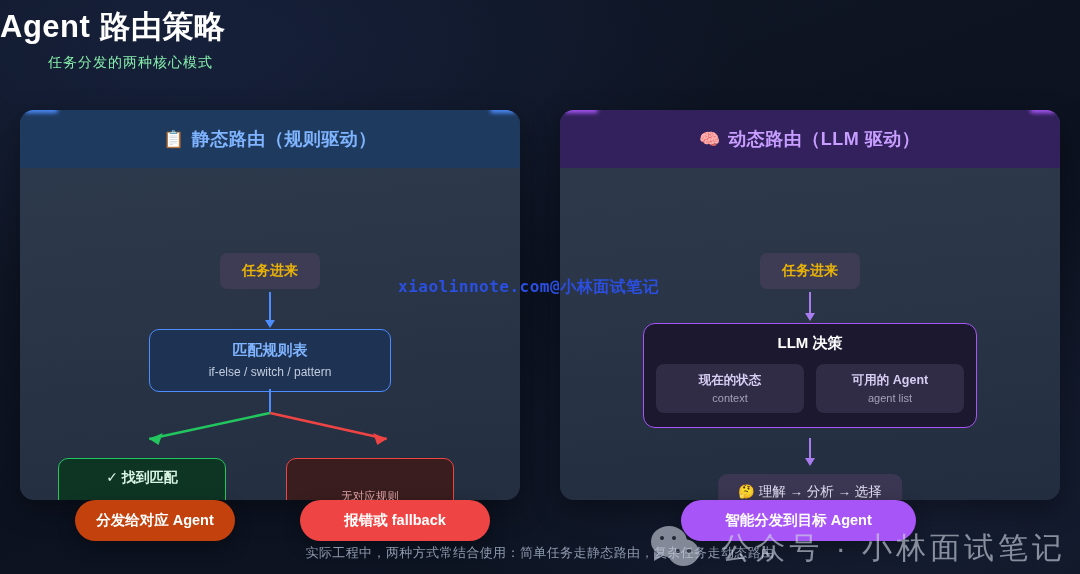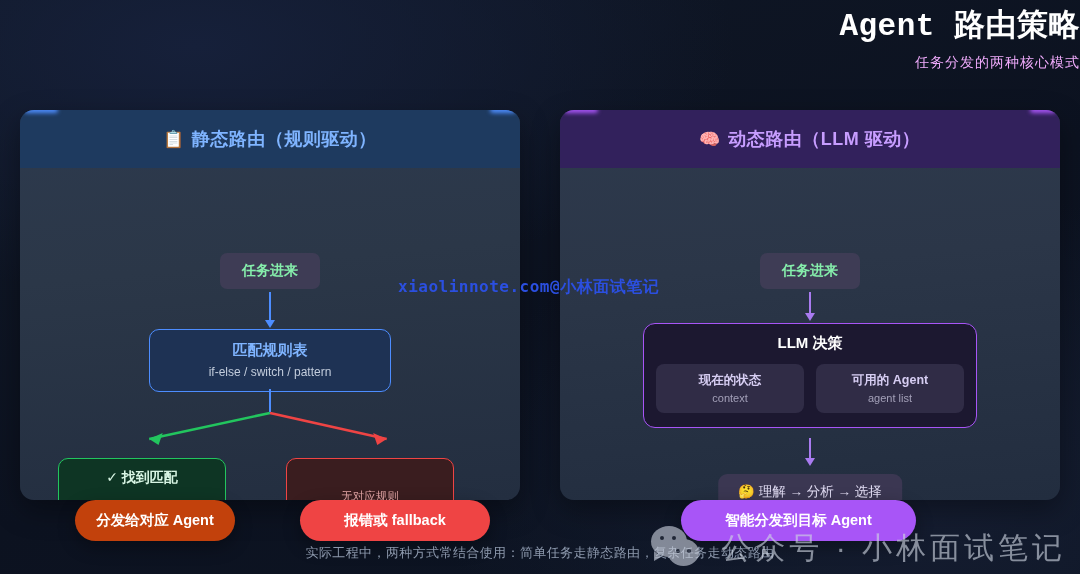--- a/index.html
+++ b/index.html
@@ -9,23 +9,23 @@
     font-family:"Liberation Sans","DejaVu Sans",sans-serif;
     position:relative;
     color:#e8ecf4;
   }
   .bgwrap{position:absolute;inset:0;
     background:
       radial-gradient(900px 420px at 18% 8%, #16203a 0%, rgba(22,32,58,0) 60%),
       radial-gradient(800px 500px at 85% 85%, #151d31 0%, rgba(21,29,49,0) 60%),
       linear-gradient(160deg,#101827 0%,#0c1220 55%,#0d1524 100%);
   }
-  .header{position:absolute;left:0;right:0;top:8px;text-align:right;font-family:Liberation Mono, monospace;}
+  .header{position:absolute;left:0;right:0;top:8px;text-align:left;}
   .title{font-size:31px;font-weight:bold;letter-spacing:.5px;color:#ffffff;line-height:1.25;}
-  .subtitle{margin-top:7px;font-size:14px;color:#f0abfc;letter-spacing:1px;}
+  .subtitle{margin-top:7px;font-size:14px;color:#86efac;letter-spacing:1px;margin-left:48px;}
 
   .cards{position:absolute;left:20px;top:110px;width:1040px;height:390px;display:flex;gap:40px;}
   .card{position:relative;flex:1;border-radius:14px;overflow:hidden;
         box-shadow:0 10px 28px rgba(0,0,0,.35);}
   .card-blue{background:linear-gradient(175deg,#2d3a4e 0%,#2b3748 40%,#232e40 100%);}
   .card-purple{background:linear-gradient(175deg,#2e3a4d 0%,#2b3648 40%,#222d3f 100%);}
   .accent{position:absolute;top:-3px;height:6px;border-radius:6px;filter:blur(2px);}
   .accent.l{left:4px;width:34px;}
   .accent.r{right:4px;width:26px;}
   .accent.blue{background:#4d8dff;}
@@ -33,21 +33,21 @@
 
   .card-head{height:58px;display:flex;align-items:center;justify-content:center;
              font-size:18px;font-weight:bold;letter-spacing:.5px;}
   .head-blue{background:#1e3a5f;color:#7fb4ff;}
   .head-purple{background:#32215c;color:#c79dff;}
   .head-emoji{font-size:17px;margin-right:7px;}
 
   .body{position:relative;height:332px;}
 
   .pill-task{position:absolute;left:50%;transform:translateX(-50%);top:85px;
-    background:#3e3c55;color:#86efac;font-size:14px;font-weight:bold;
+    background:#3e3c55;color:#eab308;font-size:14px;font-weight:bold;
     padding:9px 22px;border-radius:7px;white-space:nowrap;}
 
   .vline{position:absolute;left:50%;transform:translateX(-50%);width:2px;}
   .vline.blue{background:#4d8dff;}
   .vline.purple{background:#a97bf0;}
   .arrow{position:absolute;left:50%;transform:translateX(-50%);width:0;height:0;
     border-left:5px solid transparent;border-right:5px solid transparent;}
   .arrow.blue{border-top:8px solid #4d8dff;}
   .arrow.purple{border-top:8px solid #a97bf0;}
 

